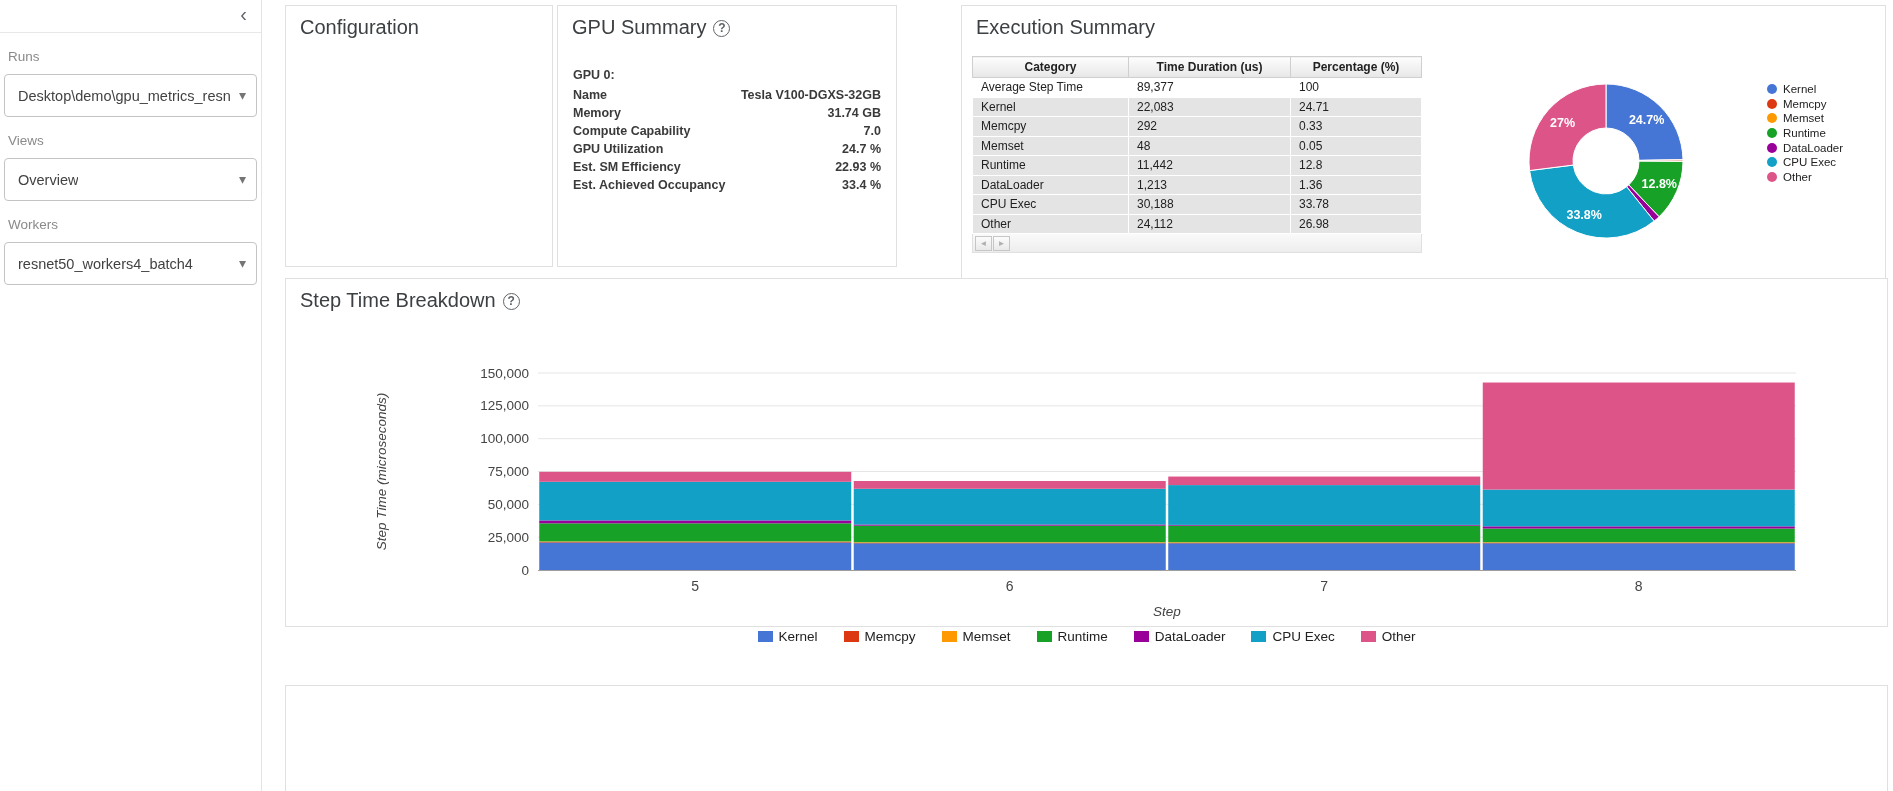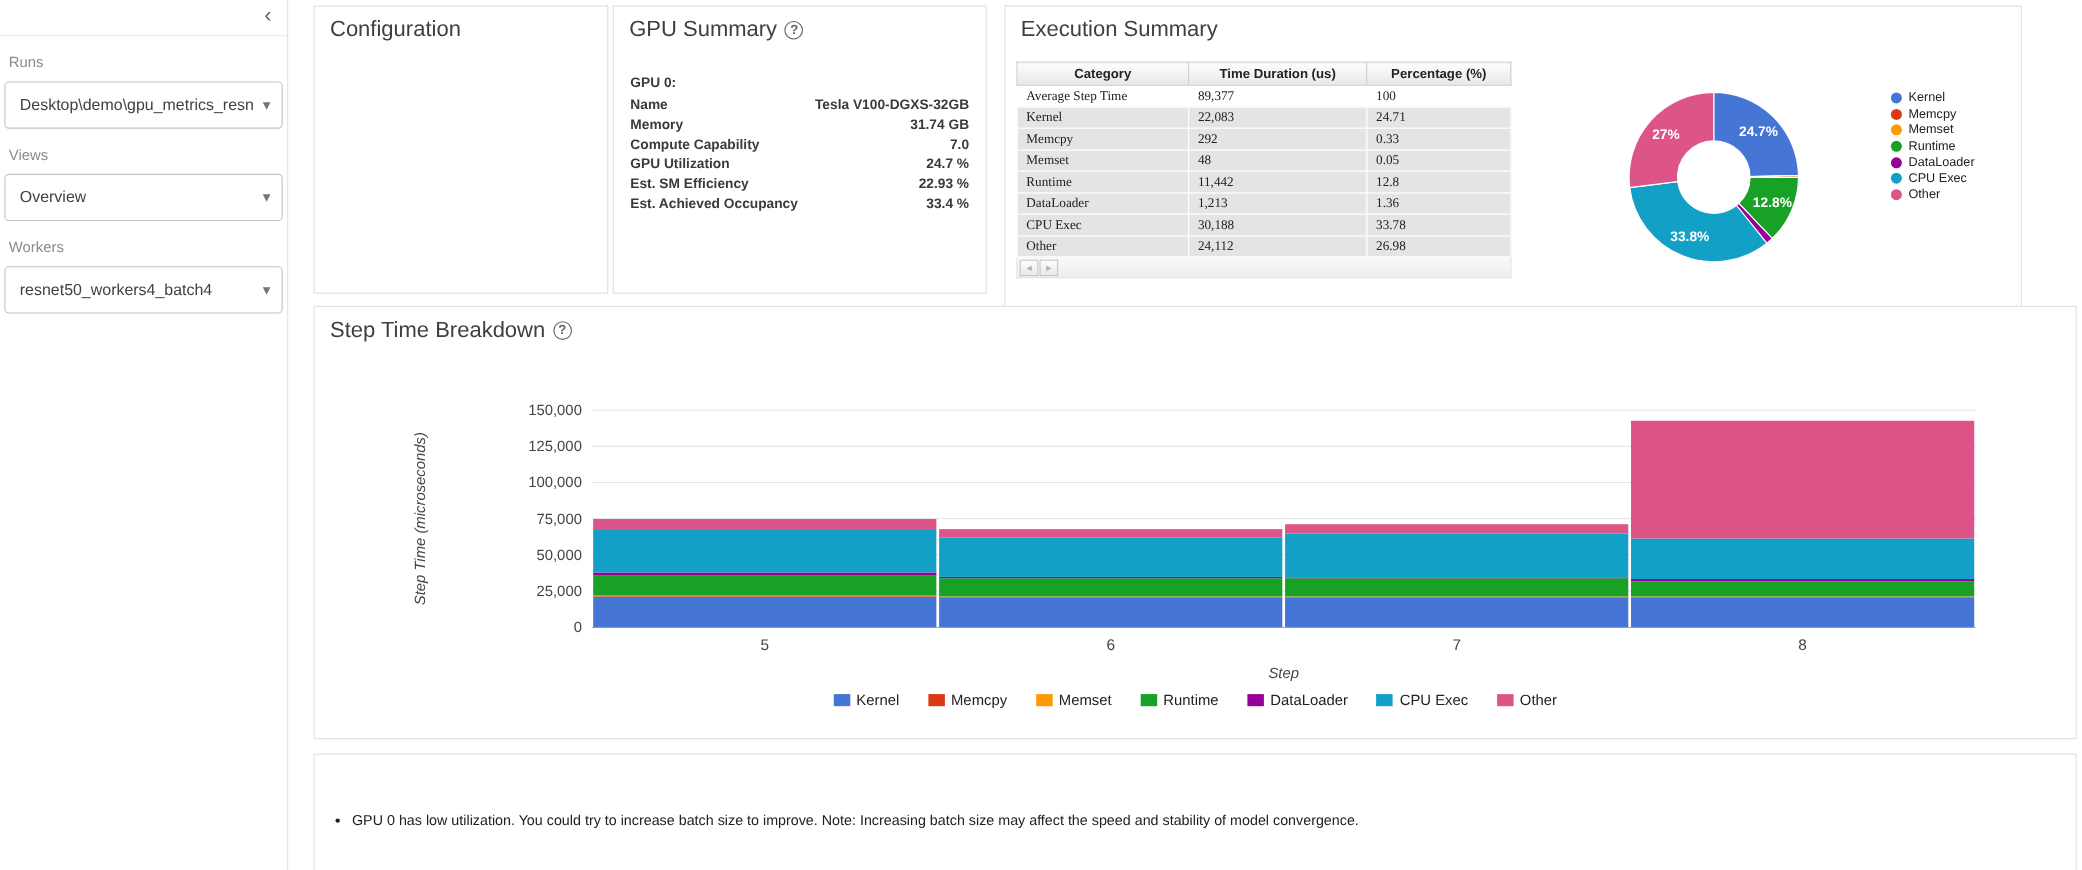--- a/index.html
+++ b/index.html
@@ -40,22 +40,22 @@
     margin:0; position:absolute; left:14px; top:10px;
     font-size:20px; font-weight:400; color:#3c4043; white-space:nowrap;
   }
   .help-circle {
     display:inline-block; width:17px; height:17px; border:1.5px solid #5f6368;
     border-radius:50%; font-size:12px; line-height:14px; text-align:center;
     color:#5f6368; font-weight:700; margin-left:7px; vertical-align:2px; cursor:pointer;
   }
   #panel-config { left:285px; top:5px;  width:268px;  height:262px; }
   #panel-gpu    { left:557px; top:5px;  width:340px;  height:262px; }
-  #panel-exec   { left:913px; top:5px;  width:925px;  height:288px; }
-  #panel-step   { left:285px; top:278px; width:1603px; height:394px; }
+  #panel-exec   { left:961px; top:5px;  width:925px;  height:288px; }
+  #panel-step   { left:285px; top:278px; width:1603px; height:349px; }
   #panel-perf   { left:285px; top:685px; width:1603px; height:120px; }
   
   .kv-wrap { position:absolute; left:15px; right:15px; }
   #config-rows { top:60px; }
   #gpu-head { position:absolute; left:15px; top:62px; font-size:12.5px; font-weight:700; color:#3a3a3a; }
   #gpu-rows { top:80px; }
   .kv-row { display:flex; justify-content:space-between; height:18px; line-height:18px; }
   .kv-label { font-size:12.5px; font-weight:700; color:#3a3a3a; }
   .kv-value { font-size:12.5px; font-weight:700; color:#3a3a3a; text-align:right; }
   
@@ -64,21 +64,21 @@
   table.exec th {
     background:linear-gradient(#fdfdfd,#e7e7e7);
     border:1px solid #cfcfcf; font-weight:700; color:#222;
     height:21px; text-align:center; padding:0 6px;
   }
   table.exec td {
     height:19.5px; padding:0 8px; border:1.5px solid #fff; color:#222;
   }
   table.exec td.cat { text-align:left; }
   table.exec td.num { text-align:left; }
-  table.exec tbody tr { background:#e4e4e4;font-family:Liberation Serif, serif; }
+  table.exec tbody tr { background:#e4e4e4; }
   table.exec tbody tr:first-child { background:#fff; }
   .exec-pager {
     width:450px; height:19px; background:linear-gradient(#fafafa,#ededed);
     border:1px solid #e0e0e0; border-top:none; display:flex; align-items:center; padding-left:2px;
   }
   .pager-btn {
     width:17px; height:15px; border:1px solid #c6c6c6; background:linear-gradient(#fcfcfc,#e9e9e9);
     color:#b0b0b0; font-size:8px; line-height:13px; text-align:center; margin-right:1px; cursor:default;
   }
   
@@ -346,16 +346,13 @@
         <span class="bl-label">CPU Exec</span>
       </div>
       <div class="bl-item">
         <span class="bl-swatch" style="background:#dd5588"></span>
         <span class="bl-label">Other</span>
       </div>
     </div>
 </section>
 
 <section class="panel" id="panel-perf">
-  <ul id="perf-list">
-      <li>GPU 0 has low utilization. You could try to increase batch size to improve. Note: Increasing batch size may affect the speed and stability of model convergence.</li>
-    </ul>
 </section>
 
 </body></html>

